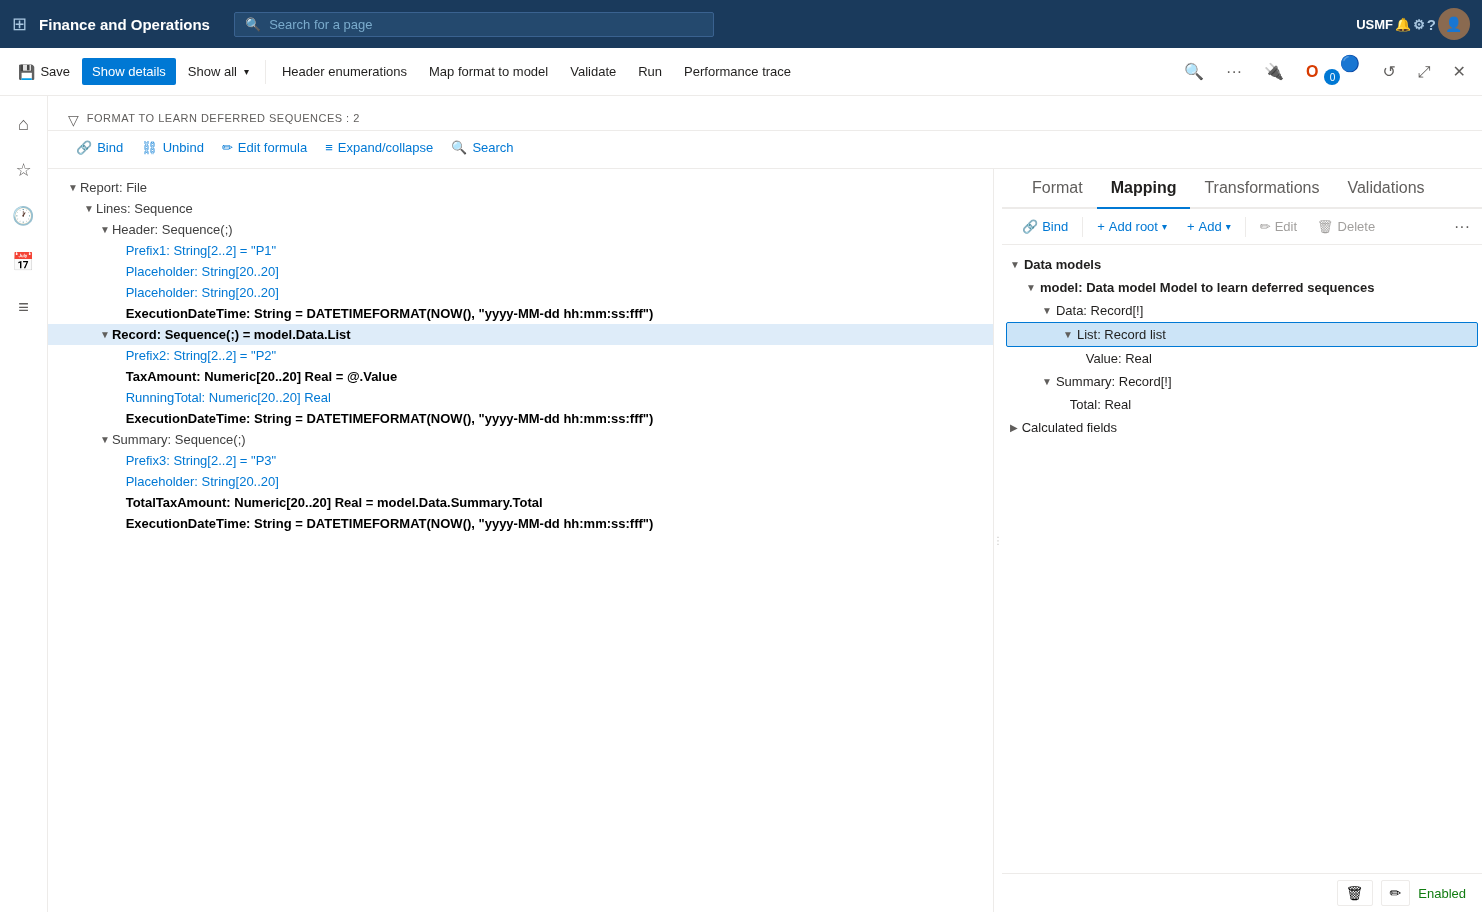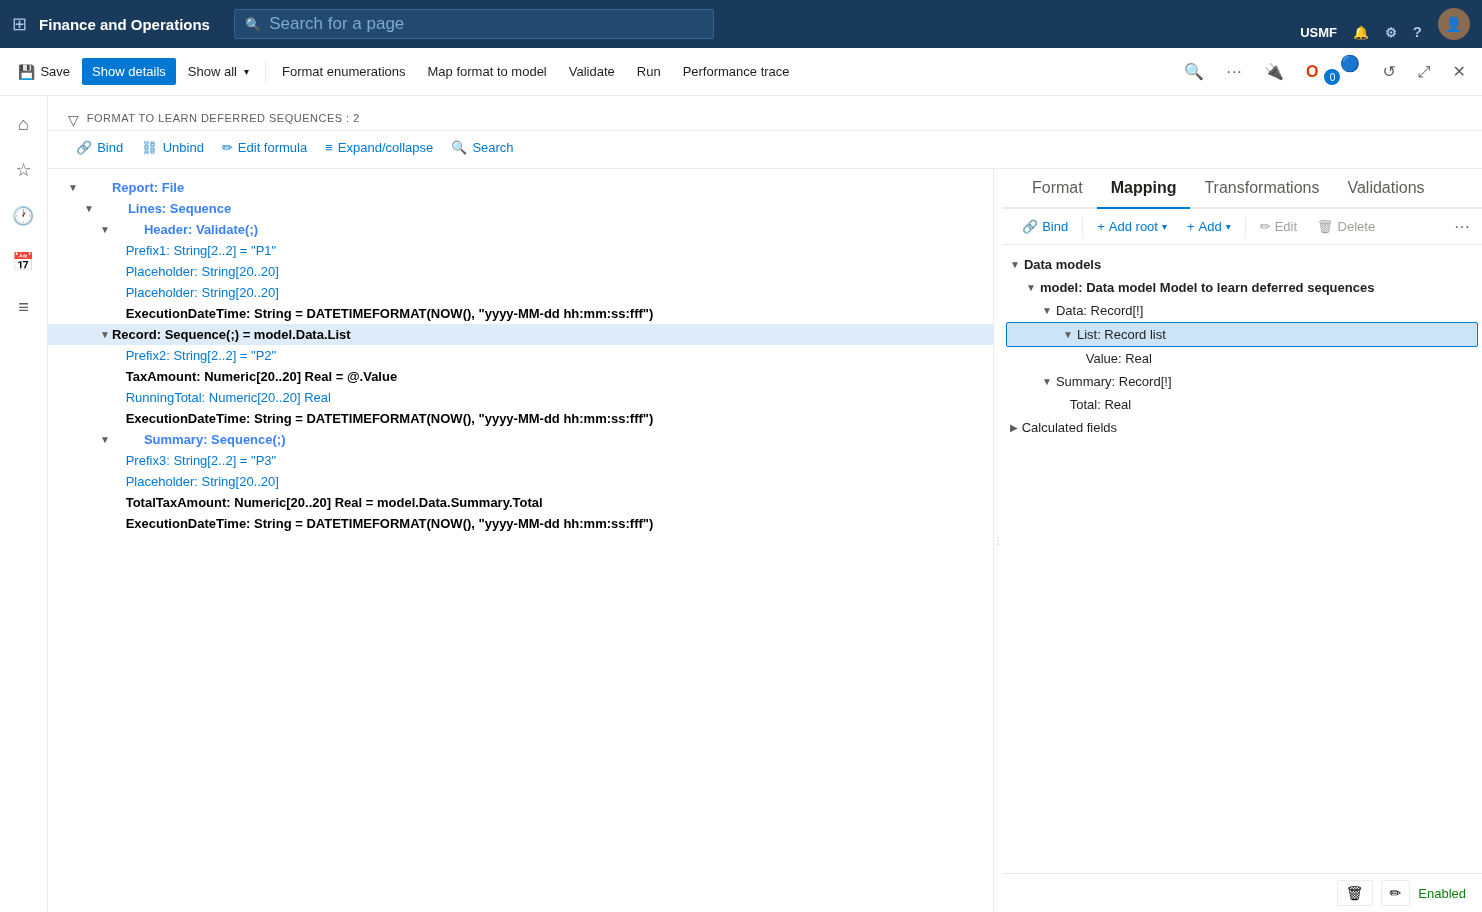--- a/index.html
+++ b/index.html
@@ -20,23 +20,23 @@
     .search-box {
       display: flex; align-items: center;
       background: #24496e;
       border: 1px solid #3a6290;
       border-radius: 2px;
       padding: 4px 10px;
       flex: 1; max-width: 480px;
       color: #a8c6e0;
       gap: 8px;
     }
-    .search-box input { background: transparent; border: none; outline: none; color: #d0e4f4; font-size: 17px; flex: 1; }
+    .search-box input { background: transparent; border: none; outline: none; color: #d0e4f4; font-size: 13px; flex: 1; }
     .search-box input::placeholder { color: #7aabcc; }
-    .top-nav-right { margin-left: auto; display: flex; align-items: flex-end; gap: 16px; color: #a8c6e0; }
+    .top-nav-right { margin-left: auto; display: flex; align-items: center; gap: 2px; color: #a8c6e0; }
     .top-nav-right span { font-size: 13px; font-weight: 600; }
     .nav-icon { font-size: 16px; cursor: pointer; }
     .avatar { width: 32px; height: 32px; border-radius: 50%; background: #8a6a50; display: flex; align-items: center; justify-content: center; overflow: hidden; }
 
     
     .command-bar {
       background: white;
       height: 48px;
       border-bottom: 1px solid #edebe9;
       display: flex;
@@ -99,21 +99,21 @@
 
     
     .split-pane { display: flex; flex: 1; overflow: hidden; }
 
     
     .tree-pane { flex: 1; overflow-y: auto; padding: 8px 0; border-right: 1px solid #edebe9; }
     .tree-item { display: flex; align-items: center; padding: 3px 0 3px 0; cursor: pointer; font-size: 13px; }
     .tree-item.selected { background: #deecf9; }
     .expand-icon { font-size: 10px; color: #605e5c; margin-right: 2px; flex-shrink: 0; }
     .tree-text { white-space: nowrap; }
-    .tree-text.normal { color: #3b82f6; font-weight: 700; margin-left: 32px; }
+    .tree-text.normal { color: #404040; font-weight: 400; }
     .tree-text.formula { color: #000000; font-weight: 700; }
     .tree-text.light { color: #0078d4; }
     .indent-1 { padding-left: 20px; }
     .indent-2 { padding-left: 36px; }
     .indent-3 { padding-left: 52px; }
     .indent-4 { padding-left: 68px; }
 
     
     .right-pane { width: 480px; display: flex; flex-direction: column; overflow: hidden; }
 
@@ -177,21 +177,21 @@
   </button>
   <button class="cmd-btn active">
     <span>Show details</span>
   </button>
   <button class="cmd-btn">
     <span>Show all</span>
     <span class="caret">▾</span>
   </button>
   <div class="cmd-separator"></div>
   <button class="cmd-btn">
-    <span>Format enumerations</span>
+    <span>Header enumerations</span>
   </button>
   <button class="cmd-btn">
     <span>Map format to model</span>
   </button>
   <button class="cmd-btn">
     <span>Validate</span>
   </button>
   <button class="cmd-btn">
     <span>Run</span>
   </button>
@@ -264,21 +264,21 @@
           <span class="tree-text normal">Report: File</span>
         </div>
 
         <div class="tree-item indent-2">
           <span class="expand-icon">▼</span>
           <span class="tree-text normal">Lines: Sequence</span>
         </div>
 
         <div class="tree-item indent-3">
           <span class="expand-icon">▼</span>
-          <span class="tree-text normal">Header: Validate(;)</span>
+          <span class="tree-text normal">Header: Sequence(;)</span>
         </div>
 
         <div class="tree-item indent-4">
           <span class="expand-icon" style="visibility:hidden;">▶</span>
           <span class="tree-text light">Prefix1: String[2..2] = "P1"</span>
         </div>
 
         <div class="tree-item indent-4">
           <span class="expand-icon" style="visibility:hidden;">▶</span>
           <span class="tree-text light">Placeholder: String[20..20]</span>

